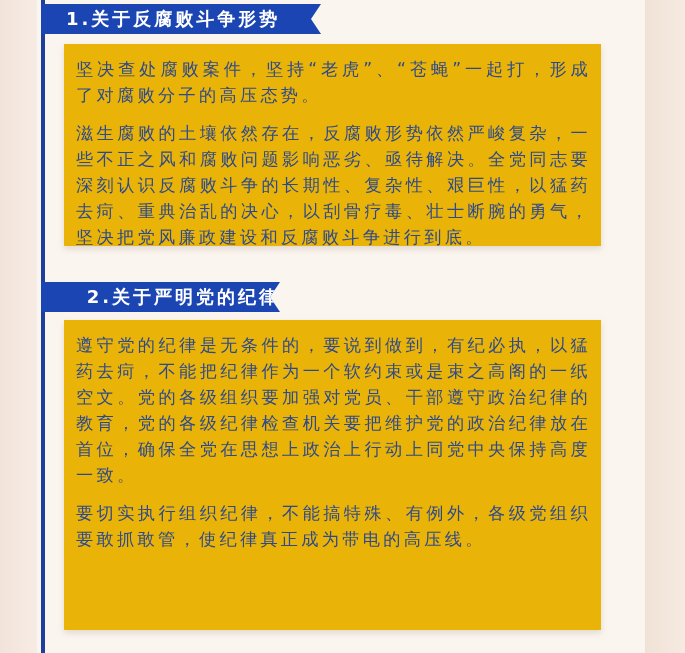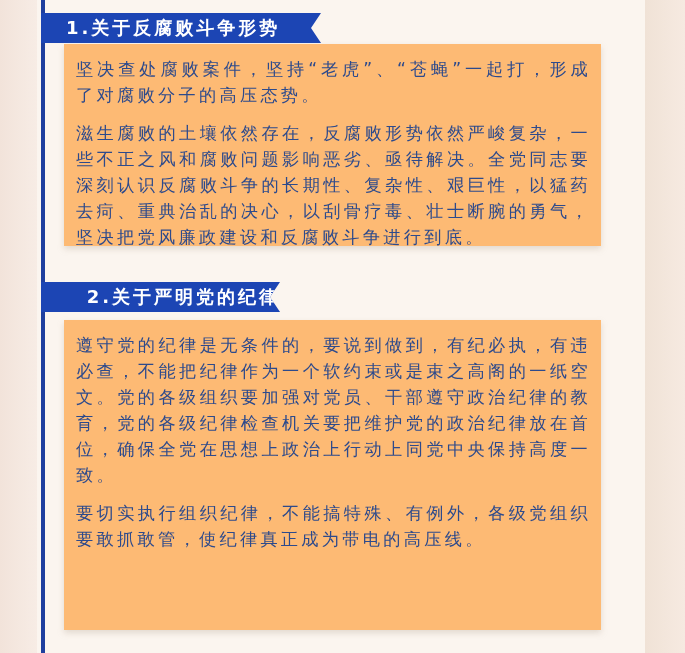--- a/index.html
+++ b/index.html
@@ -30,25 +30,25 @@
       background: #1c45b4;
       color: #ffffff;
       font-weight: bold;
       font-size: 18px;
       line-height: 30px;
       padding-left: 9px;
       letter-spacing: 3px;
       box-shadow: 0 4px 0 #d9d2ca;
       clip-path: polygon(0 0, 100% 0, calc(100% - 10px) 50%, 100% 100%, 0 100%);
     }
-    .ribbon-1 { top: 13px; width: 255px; padding-left: 25px; }
+    .ribbon-1 { top: 4px; width: 255px; padding-left: 25px; }
     .ribbon-2 { top: 282px; width: 230px; text-align: right; }
     .card {
       position: absolute; left: 64px; width: 537px;
-      background: #fdba74;
+      background: #eab308;
       box-shadow: 0 3px 6px rgba(180,165,150,0.35);
       padding: 12px 10px 12px 12px;
       box-sizing: border-box;
     }
     .card-1 { top: 44px; height: 202px; }
     .card-2 { top: 320px; height: 310px; }
     .para {
       margin: 0 0 12px 0;
       color: #2d4a8c;
       font-size: 17.2px;
@@ -73,15 +73,15 @@
 <div class="card card-1">
   <p class="para">坚决查处腐败案件，坚持“老虎”、“苍蝇”一起打，形成了对腐败分子的高压态势。</p>
   <p class="para">滋生腐败的土壤依然存在，反腐败形势依然严峻复杂，一些不正之风和腐败问题影响恶劣、亟待解决。全党同志要深刻认识反腐败斗争的长期性、复杂性、艰巨性，以猛药去疴、重典治乱的决心，以刮骨疗毒、壮士断腕的勇气，坚决把党风廉政建设和反腐败斗争进行到底。</p>
 </div>
 
 <div class="ribbon ribbon-2">
   <span>2.关于严明党的纪律</span>
 </div>
 
 <div class="card card-2">
-  <p class="para">遵守党的纪律是无条件的，要说到做到，有纪必执，有违必查，不能把纪律作为一个软约束或是束之高阁的一纸空文。党的各级组织要加强对党员、干部遵守政治纪律的教育，党的各级纪律检查机关要把维护党的政治纪律放在首位，确保全党在思想上政治上行动上同党中央保持高度一致。</p>
+  <p class="para">遵守党的纪律是无条件的，要说到做到，有纪必执，以猛药去疴，不能把纪律作为一个软约束或是束之高阁的一纸空文。党的各级组织要加强对党员、干部遵守政治纪律的教育，党的各级纪律检查机关要把维护党的政治纪律放在首位，确保全党在思想上政治上行动上同党中央保持高度一致。</p>
   <p class="para">要切实执行组织纪律，不能搞特殊、有例外，各级党组织要敢抓敢管，使纪律真正成为带电的高压线。</p>
 </div>
 
 </body></html>

